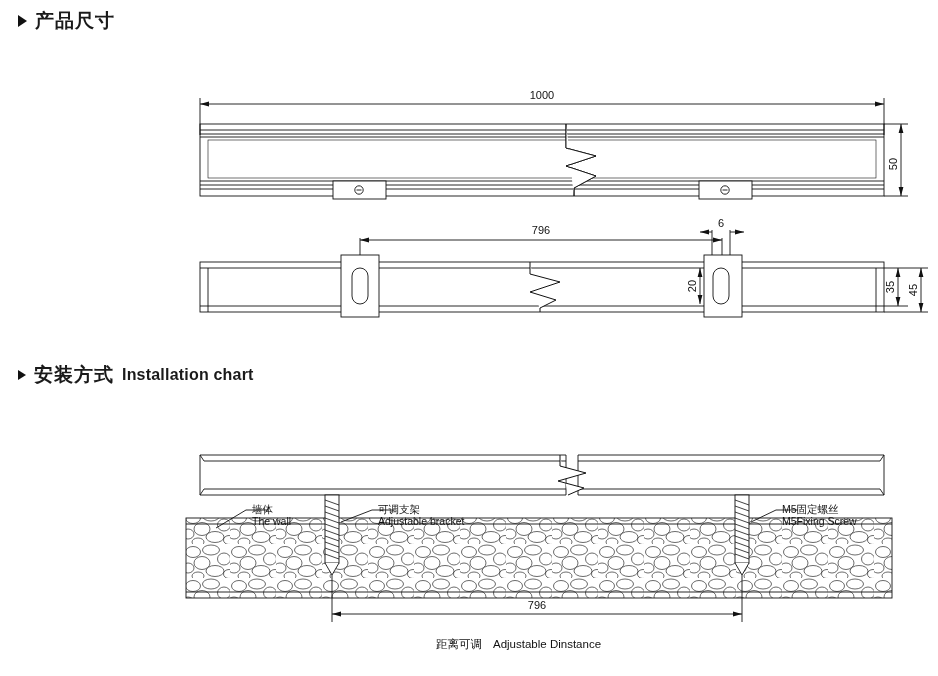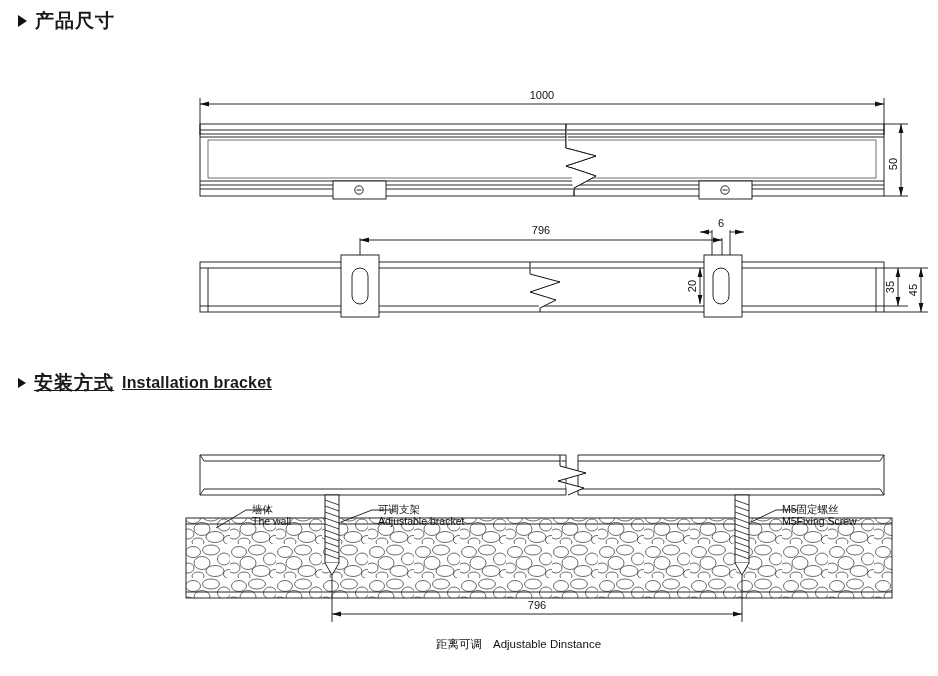--- a/index.html
+++ b/index.html
@@ -34,40 +34,40 @@
     font-size:19px;
     font-weight:bold;
     letter-spacing:1px;
   }
   .en{
     font-size:16px;
     font-weight:bold;
     letter-spacing:0.2px;
   }
   #title1{left:18px;top:8px;}
-  #title2{left:18px;top:370px;text-decoration:underline;}
+  #title2{left:18px;top:362px;}
 
   svg{position:absolute;left:0;top:0;}
   text{font-family:"Liberation Sans", sans-serif;}
   .dim{font-size:11px;fill:#111;}
   .lbl{font-size:10.5px;fill:#111;}
   .cap{font-size:11.5px;fill:#111;}
 </style>
 </head>
 <body>
 
 <div class="sec-title" id="title1">
   <span class="tri"></span>
   <span class="cn">产品尺寸</span>
 </div>
 
 <div class="sec-title" id="title2">
   <span class="tri small"></span>
   <span class="cn">安装方式</span>
-  <span class="en">Installation bracket</span>
+  <span class="en">Installation chart</span>
 </div>
 
 <svg width="938" height="676" viewBox="0 0 938 676">
   <defs>
     <pattern id="stonefill" width="46" height="34" patternUnits="userSpaceOnUse">
       <rect width="46" height="34" fill="#ffffff"></rect>
       <ellipse cx="9" cy="8" rx="7.5" ry="5.5" fill="none" stroke="#2a2a2a" stroke-width="0.7"></ellipse>
       <ellipse cx="27" cy="6" rx="8.5" ry="5" fill="none" stroke="#2a2a2a" stroke-width="0.7"></ellipse>
       <ellipse cx="40" cy="15" rx="6.5" ry="6" fill="none" stroke="#2a2a2a" stroke-width="0.7"></ellipse>
       <ellipse cx="18" cy="19" rx="8" ry="6.5" fill="none" stroke="#2a2a2a" stroke-width="0.7"></ellipse>

